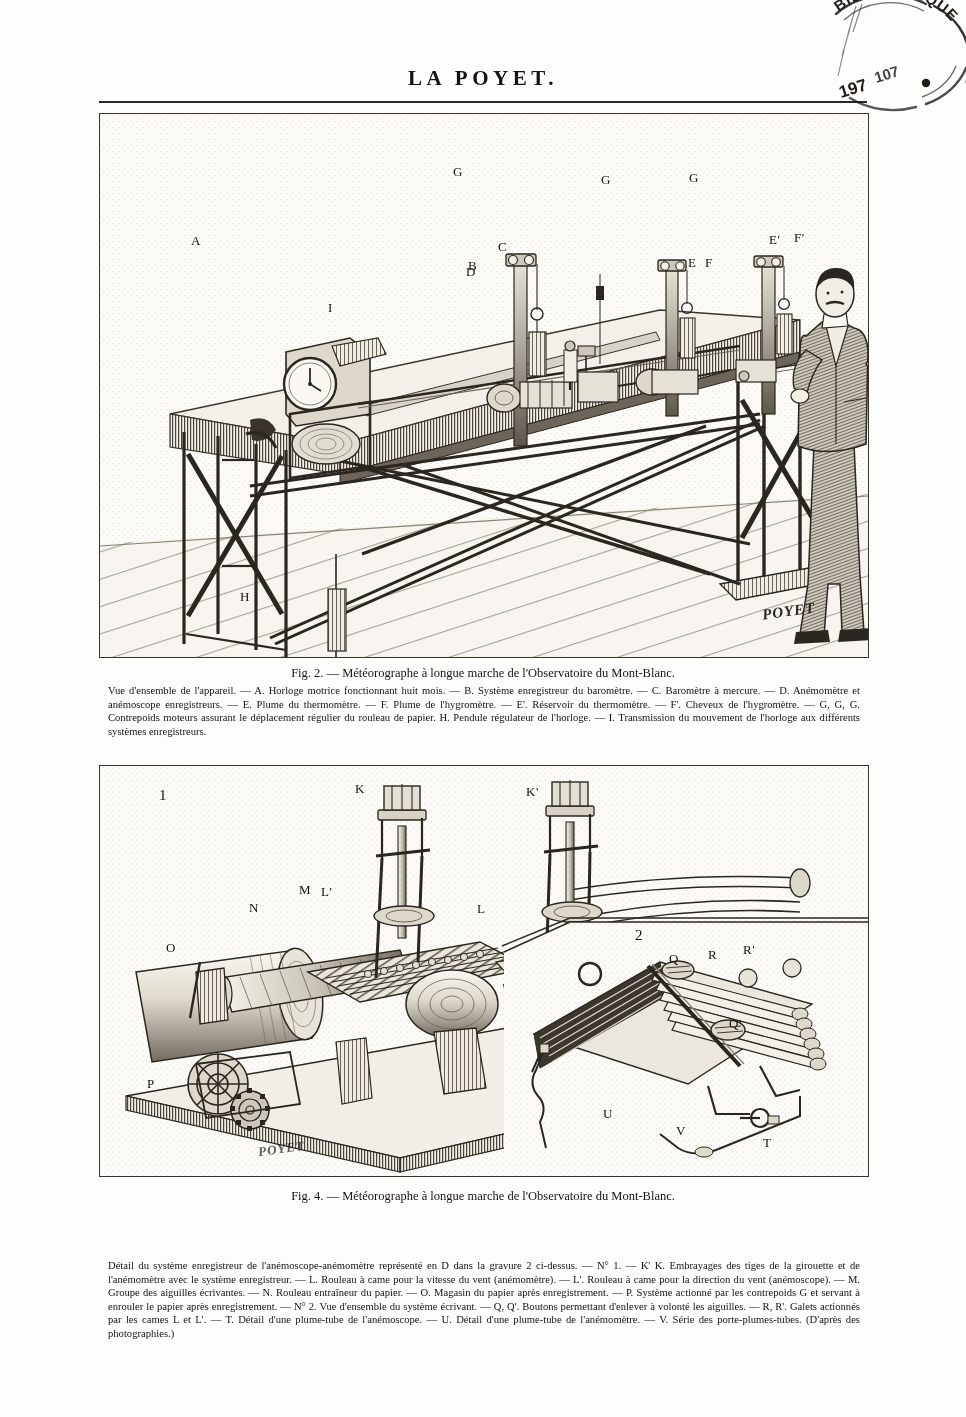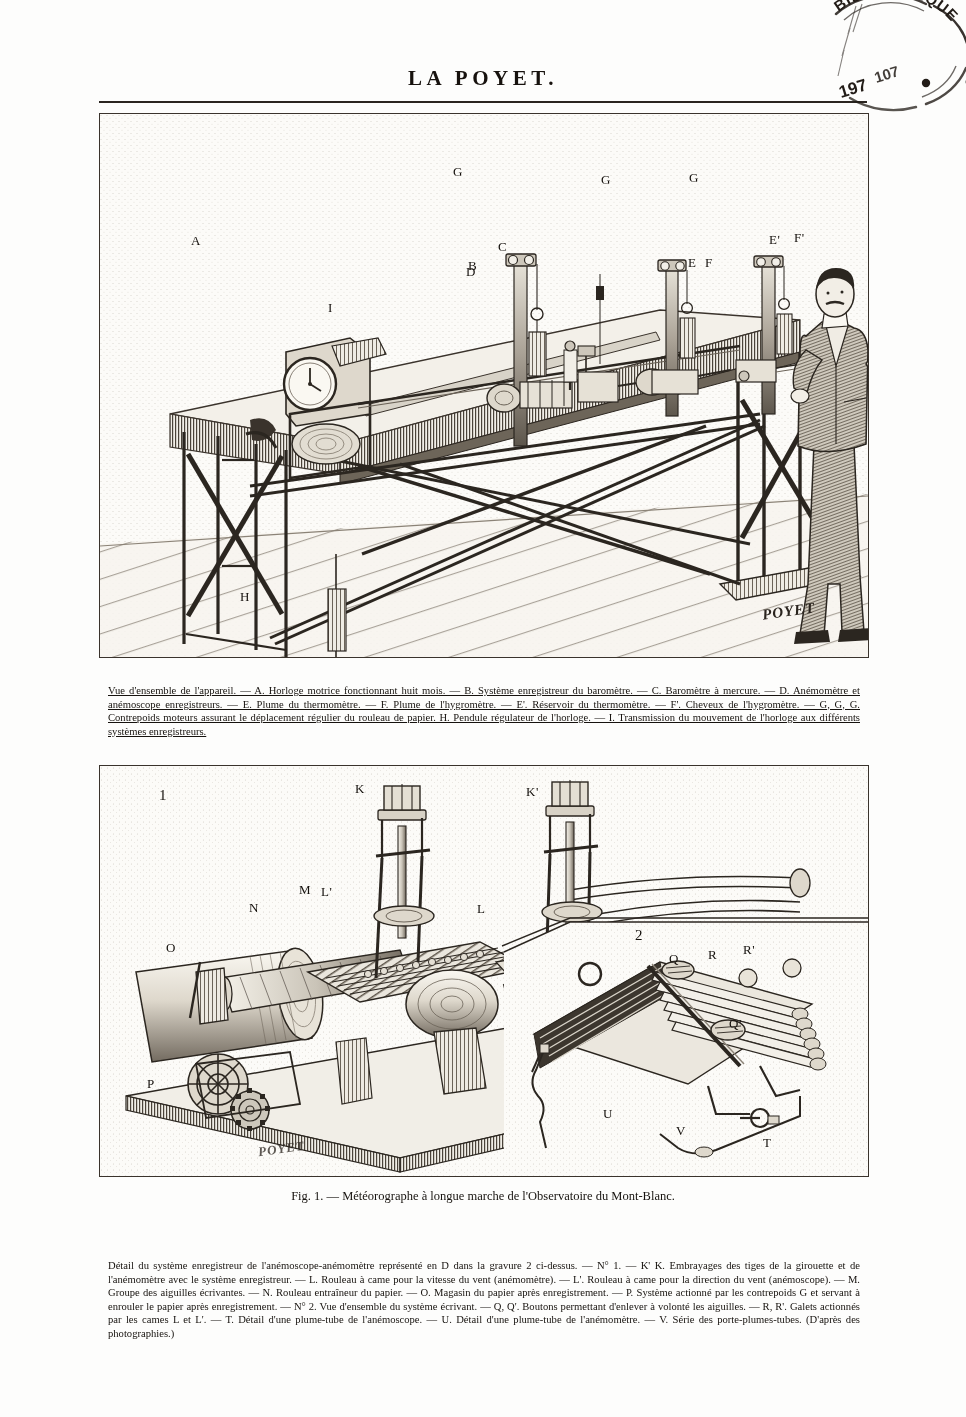--- a/index.html
+++ b/index.html
@@ -71,21 +71,21 @@
     position:absolute;left:99px;width:768px;text-align:center;
     font-size:12.5px;color:#16120e;
   }
   .cap-body{
     position:absolute;left:108px;width:752px;
     font-size:10.6px;line-height:13.6px;text-align:justify;
     color:#16120e;
     text-align-last:left;
   }
   #cap2-title{top:666px;}
-  #cap2-body{top:684px;text-decoration:underline;}
+  #cap2-body{top:684px;}
   #cap3-title{top:1189px;}
   #cap3-body{top:1259px;}
 </style>
 </head>
 <body>
 
 <div class="page">
 
   <div class="masthead">
     <div class="title">LA POYET.</div>
@@ -709,18 +709,19 @@
     <div class="plate-label" style="left:608px;top:182px">R</div>
     <div class="plate-label" style="left:643px;top:177px">R'</div>
     <div class="plate-label" style="left:629px;top:251px">Q'</div>
     <div class="plate-label" style="left:503px;top:341px">U</div>
     <div class="plate-label" style="left:576px;top:358px">V</div>
     <div class="plate-label" style="left:663px;top:370px">T</div>
 
     <div class="signature" style="left:158px;top:375px;font-size:13px;opacity:.75">POYET</div>
   </div>
 
+  <div class="cap-title" id="cap2-title">Fig. 2. — Météorographe à longue marche de l'Observatoire du Mont-Blanc.</div>
   <div class="cap-body" id="cap2-body">Vue d'ensemble de l'appareil. — A. Horloge motrice fonctionnant huit mois. — B. Système enregistreur du baromètre. — C. Baromètre à mercure. — D. Anémomètre et anémoscope enregistreurs. — E. Plume du thermomètre. — F. Plume de l'hygromètre. — E'. Réservoir du thermomètre. — F'. Cheveux de l'hygromètre. — G, G, G. Contrepoids moteurs assurant le déplacement régulier du rouleau de papier.    H. Pendule régulateur de l'horloge. — I. Transmission du mouvement de l'horloge aux différents systèmes enregistreurs.</div>
 
-  <div class="cap-title" id="cap3-title">Fig. 1. — Météorographe à longue marche de l'Observatoire du Mont-Blanc.</div>
+  <div class="cap-title" id="cap3-title">Fig. 4. — Météorographe à longue marche de l'Observatoire du Mont-Blanc.</div>
   <div class="cap-body" id="cap3-body">Détail du système enregistreur de l'anémoscope-anémomètre représenté en D dans la gravure 2 ci-dessus. — N° 1. — K' K. Embrayages des tiges de la girouette et de l'anémomètre avec le système enregistreur. — L. Rouleau à came pour la vitesse du vent (anémomètre). — L'. Rouleau à came pour la direction du vent (anémoscope). — M. Groupe des aiguilles écrivantes. — N. Rouleau entraîneur du papier. — O. Magasin du papier après enregistrement. — P. Système actionné par les contrepoids G et servant à enrouler le papier après enregistrement. — N° 2. Vue d'ensemble du système écrivant. — Q, Q'. Boutons permettant d'enlever à volonté les aiguilles. — R, R'. Galets actionnés par les cames L et L'. — T. Détail d'une plume-tube de l'anémoscope. — U. Détail d'une plume-tube de l'anémomètre. — V. Série des porte-plumes-tubes. (D'après des photographies.)</div>
 
 </div>
 
 </body></html>

